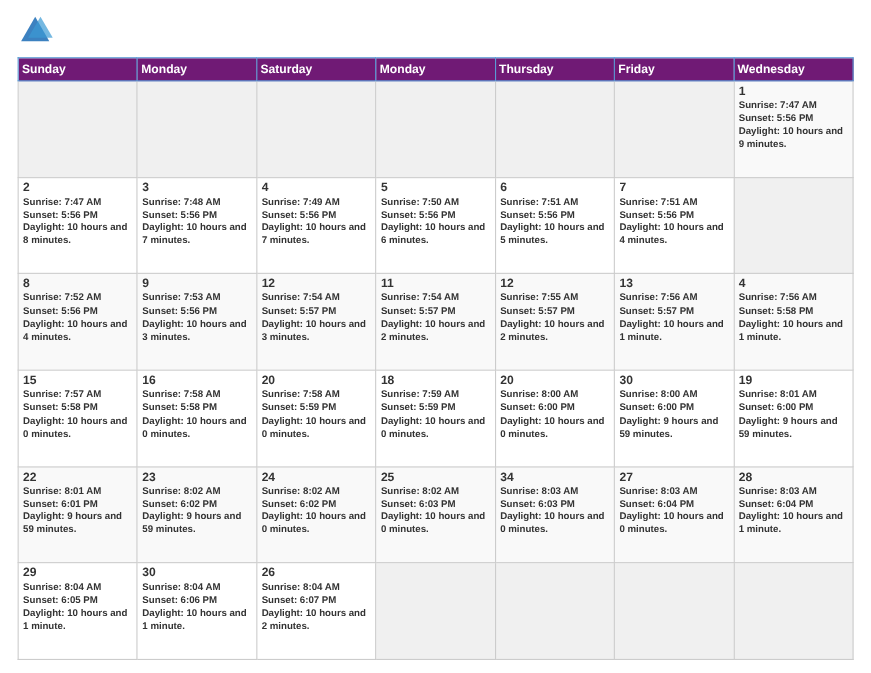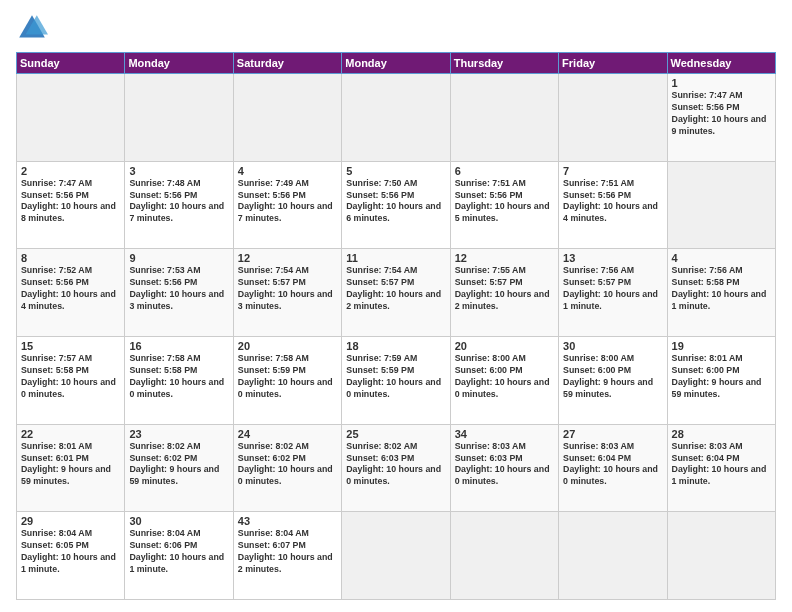--- a/index.html
+++ b/index.html
@@ -381,21 +381,21 @@
       </td>
           <td>
         <span class="day-number">30</span>
         <div class="day-info">
           Sunrise: 8:04 AM<br>
           Sunset: 6:06 PM<br>
           Daylight: 10 hours and 1 minute.
         </div>
       </td>
           <td>
-        <span class="day-number">43</span>
+        <span class="day-number">26</span>
         <div class="day-info">
           Sunrise: 8:04 AM<br>
           Sunset: 6:07 PM<br>
           Daylight: 10 hours and 2 minutes.
         </div>
       </td>
           <td class="empty-cell"></td>
           <td class="empty-cell"></td>
           <td class="empty-cell"></td>
           <td class="empty-cell"></td>

